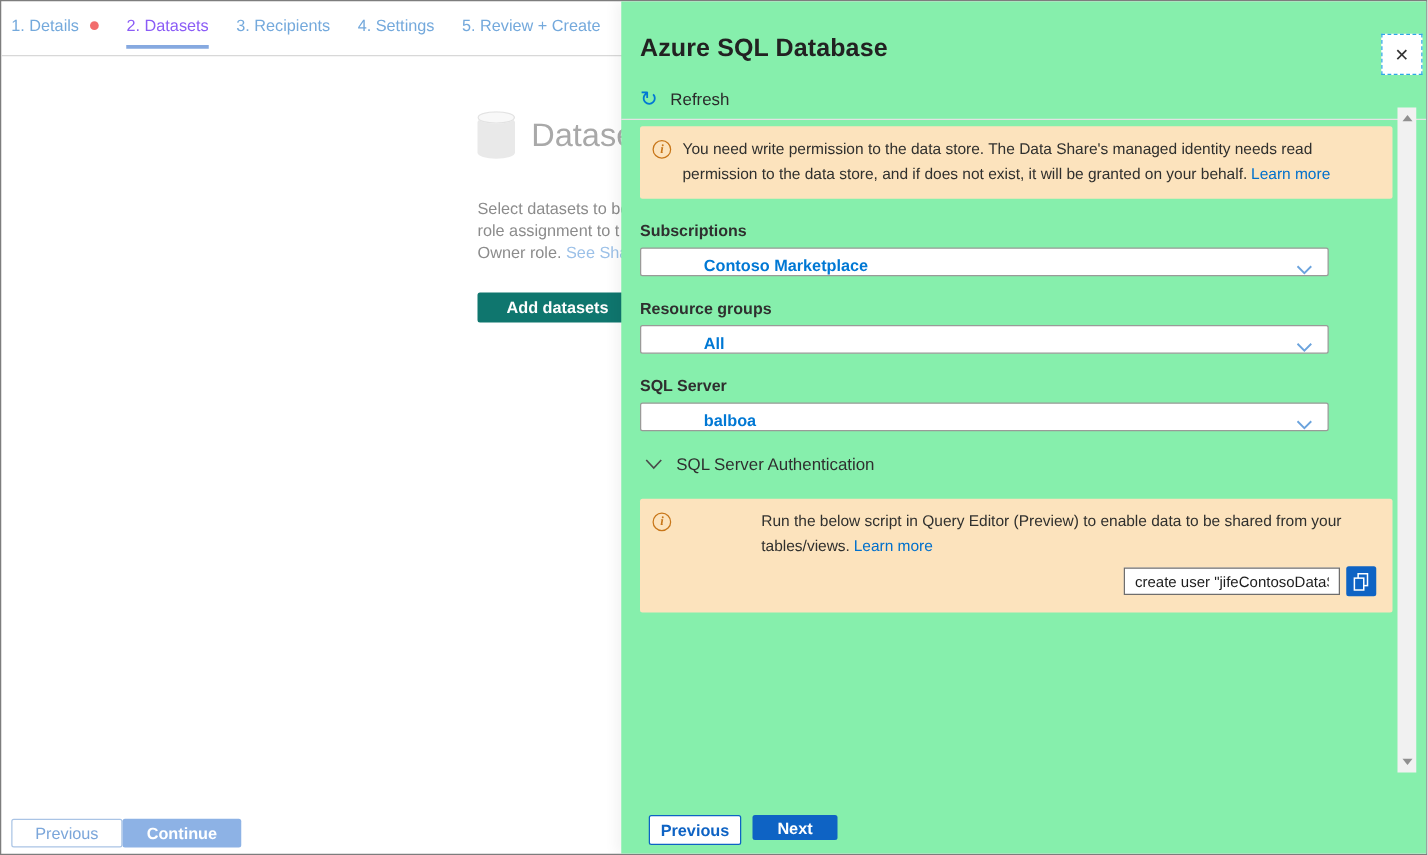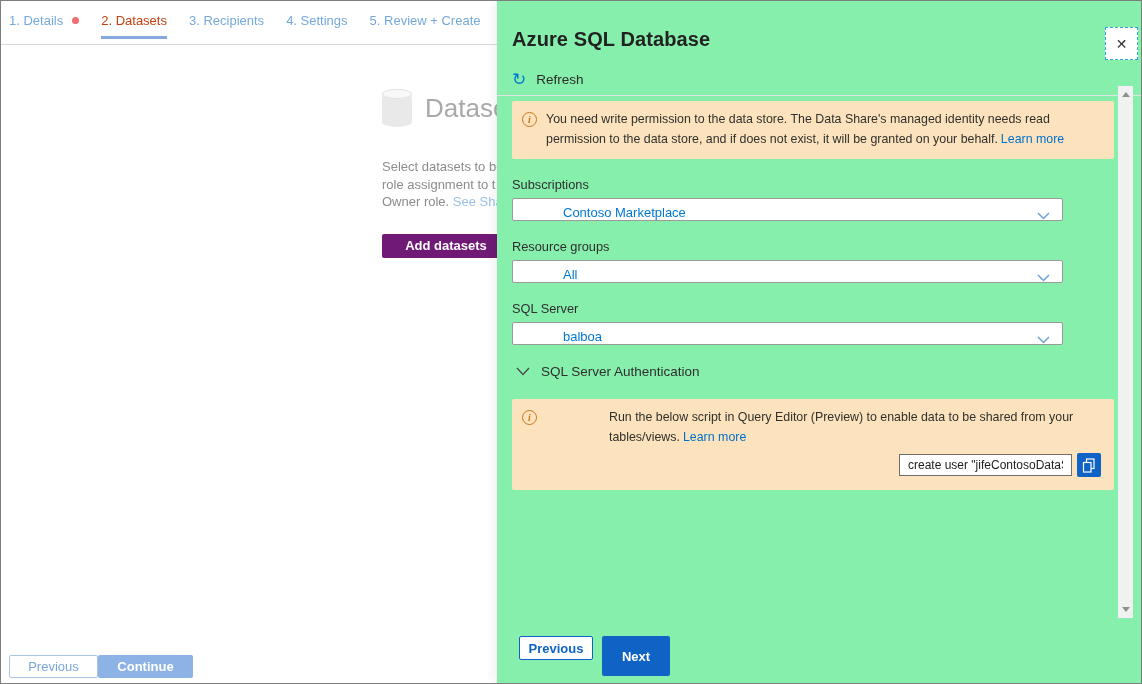--- a/index.html
+++ b/index.html
@@ -4,32 +4,32 @@
 <style>
   * { margin:0; padding:0; box-sizing:border-box; }
   html,body { background:#ffffff; }
   body { font-family:"Liberation Sans","DejaVu Sans",sans-serif; }
 
   .window { position:relative; width:1142px; height:684px; border:1px solid #7d7d7d; background:#fff; overflow:hidden; }
 
   
   .tabbar { position:absolute; top:0; left:0; width:100%; height:44px; border-bottom:1px solid #d8d8d8; padding:12px 0 0 8px; display:flex; align-items:flex-start; }
   .tab { display:inline-flex; align-items:center; margin-right:22px; font-size:13px; color:#74a9dc; padding-bottom:11px; cursor:pointer; }
-  .tab.active { color:#c2410c; border-bottom:3px solid #86a9e0; padding-bottom:8px; margin-bottom:-1px; }
+  .tab.active { color:#8b5cf6; border-bottom:3px solid #86a9e0; padding-bottom:8px; margin-bottom:-1px; }
   .dot { width:7px; height:7px; border-radius:50%; background:#f26d6d; margin-left:9px; }
 
   .bg-content { position:absolute; left:381px; top:88px; }
   .ds-header { display:flex; align-items:center; gap:13px; }
   .cylinder { width:30px; height:38px; position:relative; }
   .cylinder .cyl-body { position:absolute; top:4px; left:0; width:30px; height:34px; background:#e9e9e9; border-radius:15px/5px; }
   .cylinder .cyl-top { position:absolute; top:0; left:0; width:30px; height:10px; border-radius:50%; background:#f8f8f8; box-shadow:inset 0 0 0 1px #e2e2e2; }
   .ds-title { font-size:26px; color:#a9a9a9; white-space:nowrap; }
   .ds-desc { margin-top:31px; font-size:13px; line-height:17.5px; color:#8c8c8c; white-space:nowrap; }
   .bg-link { color:#9cc1e8; text-decoration:none; }
-  .add-datasets { display:block; margin-top:23px; width:128px; height:24px; background:#701a75; color:#fdfdfd; border:none; border-radius:2px; font-size:13px; font-weight:bold; font-family:inherit; cursor:pointer; }
+  .add-datasets { display:block; margin-top:23px; width:128px; height:24px; background:#0f766e; color:#fdfdfd; border:none; border-radius:2px; font-size:13px; font-weight:bold; font-family:inherit; cursor:pointer; }
 
   .bg-footer { position:absolute; left:8px; bottom:5px; display:flex; }
   .bg-prev { width:89px; height:23px; background:#fff; border:1px solid #aac4e5; border-radius:2px; color:#7ba6da; font-size:13px; font-family:inherit; cursor:pointer; }
   .bg-continue { width:95px; height:23px; background:#8db2e5; border:none; border-radius:2px; color:#fff; font-size:13px; font-weight:bold; font-family:inherit; cursor:pointer; }
 
   
   .panel { position:absolute; top:0; left:496px; right:0; bottom:0; background:#86efac; box-shadow:-4px 0 10px rgba(0,0,0,0.05); }
   .panel-header { padding:27px 0 0 15px; }
   .panel-title { font-size:20px; font-weight:bold; color:#222; letter-spacing:0.1px; }
   .panel-subtitle { margin-top:3px; font-size:11px; color:#555; }
@@ -39,21 +39,21 @@
   .refresh-row { margin:20px 0 0 15px; display:flex; align-items:center; cursor:pointer; width:90px; }
   .refresh-glyph { font-size:17px; color:#0078d4; margin-right:10px; line-height:1; }
   .refresh-label { font-size:13.5px; color:#2b2b2b; }
   .divider { margin-top:7px; border-top:1px solid #e3e3e3; }
 
   .banner { margin:5px 27px 0 15px; background:#fce3bd; border-radius:2px; padding:9px 10px; display:flex; gap:9px; align-items:flex-start; }
   .info-icon { flex:0 0 auto; width:15px; height:15px; margin-top:2px; border:1px solid #c87619; border-radius:50%; color:#c87619; font-size:10px; font-family:"Liberation Serif",serif; font-style:italic; font-weight:bold; display:flex; align-items:center; justify-content:center; }
   .banner-text { font-size:12.4px; line-height:1.6; color:#30302e; }
   .link { color:#0070cc; text-decoration:none; margin-left:3px; }
 
-  .field { margin:18px 0 0 15px; width:551px; }
+  .field { margin:18px 0 0 15px; width:551px;font-weight:bold; }
   .field-label { font-size:12.8px; color:#2f2f2f; }
   .dropdown { margin-top:6px; height:23px; background:#fff; border:1px solid #9a9a98; border-radius:2px; display:flex; align-items:flex-end; cursor:pointer;padding-left:41px; }
   .dd-value { padding-left:9px; font-size:13px; color:#0078d4; }
   .dd-chevron { margin-left:auto; margin-right:12px; display:block; }
 
   .auth-row { margin:19px 0 0 19px; display:flex; align-items:center; gap:11px; font-size:13.5px; color:#2f2f2f; cursor:pointer; width:230px; }
 
   .banner2 { margin-top:20px; padding:9px 13px 13px 10px; }
   .banner2-content { flex:1; display:flex; flex-direction:column;align-items:flex-end; }
   .banner2 .banner-text { max-width:492px; }
@@ -61,21 +61,21 @@
   .script-input { flex:1; height:22px; border:1px solid #6f6e6d; border-radius:0; background:#fff; font-size:12px; font-family:"Liberation Sans","DejaVu Sans",sans-serif; color:#1c1c1c; padding:0 8px; }
   .copy-btn { flex:0 0 auto; width:24px; height:24px; background:#0e63c4; border:none; border-radius:2px; display:flex; align-items:center; justify-content:center; cursor:pointer; }
 
   .panel-scrollbar { position:absolute; top:85px; right:8px; width:15px; height:532px; background:#f1f1f1; }
   .sb-arrow { position:absolute; left:50%; transform:translateX(-50%); width:0; height:0; border-left:4px solid transparent; border-right:4px solid transparent; cursor:pointer; }
   .sb-arrow.up { top:6px; border-bottom:5px solid #909090; }
   .sb-arrow.down { bottom:6px; border-top:5px solid #909090; }
 
   .panel-footer { position:absolute; left:22px; bottom:7px; display:flex; gap:9px; }
   .p-prev { width:74px; height:24px; background:#fff; border:1px solid #0e63c4; border-radius:2px; color:#0e63c4; font-size:13px; font-weight:bold; font-family:inherit; cursor:pointer; }
-  .p-next { width:68px; height:40px; background:#0e63c4; border:none; border-radius:2px; color:#fff; font-size:13px; font-weight:bold; font-family:inherit; cursor:pointer; }
+  .p-next { width:68px; height:20px; background:#0e63c4; border:none; border-radius:2px; color:#fff; font-size:13px; font-weight:bold; font-family:inherit; cursor:pointer; }
 </style>
 </head>
 <body>
 
 <div class="window">
 
   <div class="tabbar">
     <div class="tab">
       <span>1. Details</span>
       <span class="dot"></span>

